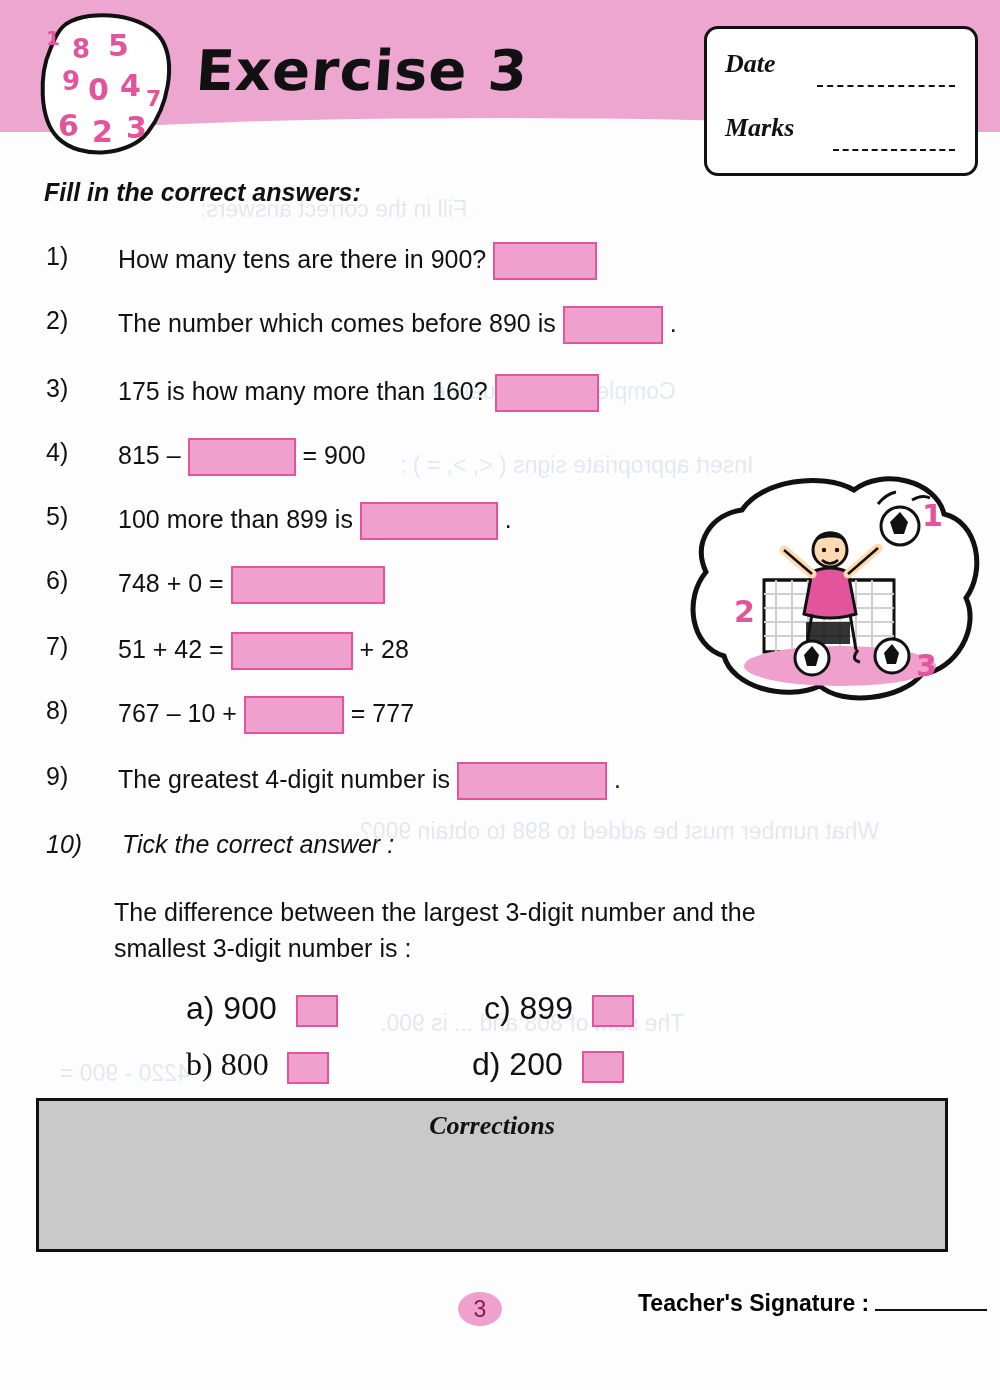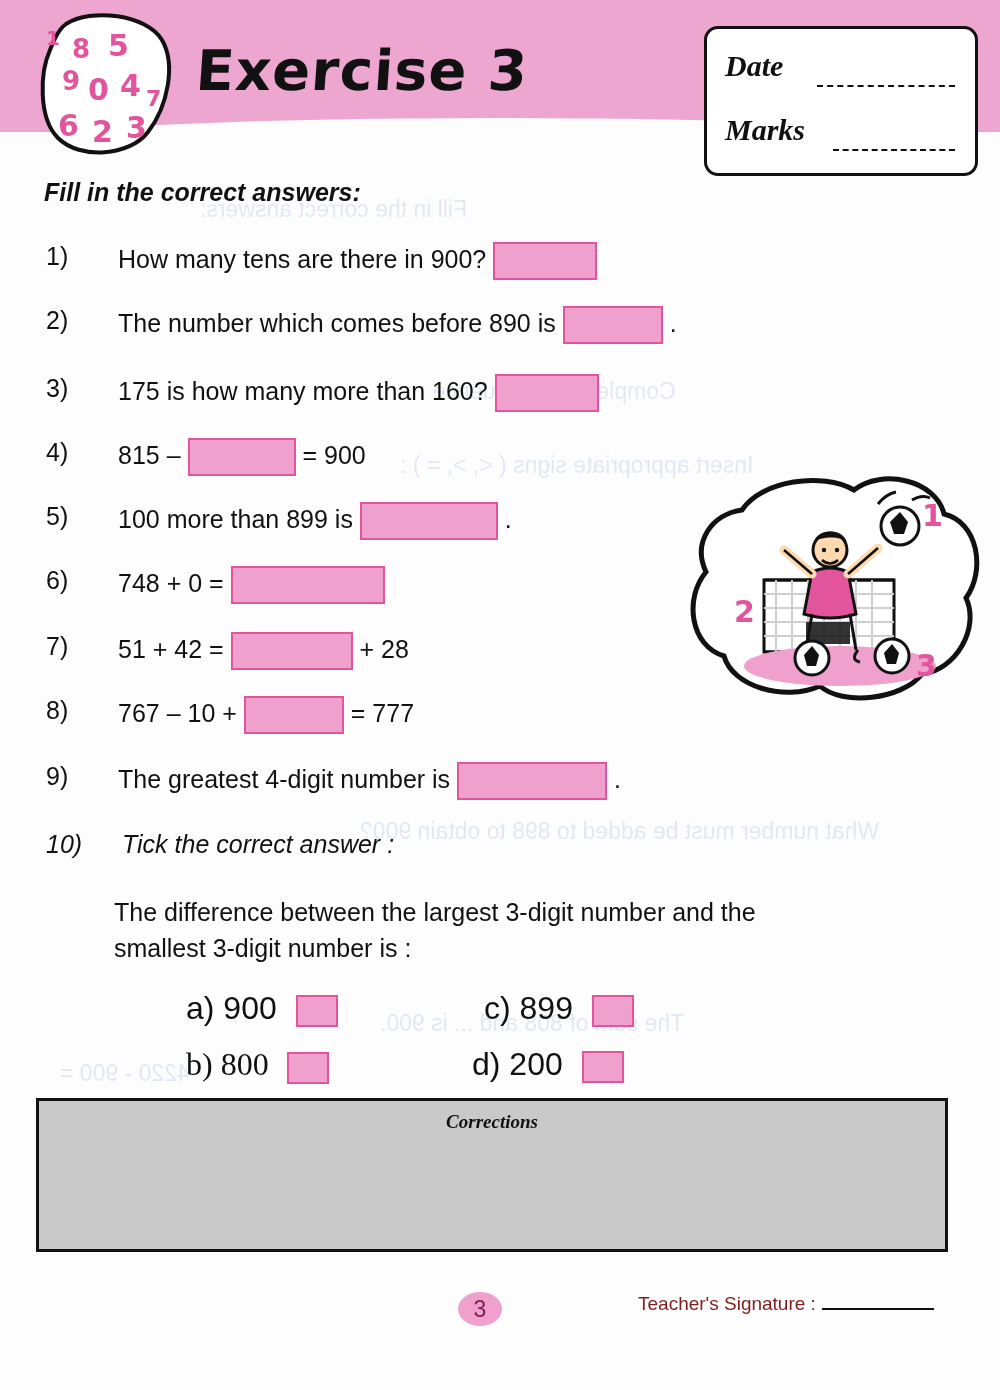--- a/index.html
+++ b/index.html
@@ -43,21 +43,21 @@
     color:#e2559c; font-size:26px; font-weight:700;
   }
 
   
   .datebox {
     position:absolute; right:22px; top:26px; width:268px; height:144px;
     border:3px solid #111; border-radius:14px; background:#fff;
   }
   .datebox .lbl {
     position:absolute; left:18px; font-style:italic; font-weight:700;
-    font-size:30px; font-family:"Liberation Serif", serif; color:#111;
+    font-size:26px; font-family:"Liberation Serif", serif; color:#111;
   }
   .datebox .lbl.date { top:20px; }
   .datebox .lbl.marks { top:84px; }
   .datebox .dline {
     position:absolute; height:0; border-top:2px dashed #111;
   }
   .datebox .dline.d1 { left:110px; top:56px; width:138px; }
   .datebox .dline.d2 { left:126px; top:120px; width:122px; }
 
   
@@ -95,31 +95,31 @@
   .opt { position:absolute; font-size:32px; color:#111; }
 
   
   .corrections {
     position:absolute; left:36px; top:1098px; width:906px; height:148px;
     background:#c9c9c9; border:3px solid #111;
   }
   .corrections .ctitle {
     position:absolute; left:0; right:0; top:10px; text-align:center;
     font-family:"Liberation Serif", serif; font-style:italic; font-weight:700;
-    font-size:19px; color:#111;
+    font-size:26px; color:#111;
   }
 
   .pagenum {
     position:absolute; left:458px; top:1292px; width:44px; height:34px;
     border-radius:50%; background:#f0a0cd;
     color:#7a1f52; font-size:23px; text-align:center; line-height:34px;
   }
   .signature {
     position:absolute; left:638px; top:1290px;
-    font-size:19px; color:#7f1d1d;
+    font-size:23px; color:#000000;font-weight:bold;
   }
   .signature .sline {
     display:inline-block; width:112px; border-bottom:2px solid #111; height:18px;
     margin-left:6px;
   }
 
   
   .bleed {
     position:absolute; color:rgba(120,150,200,0.20);
     font-size:23px; transform:scaleX(-1); white-space:nowrap;

